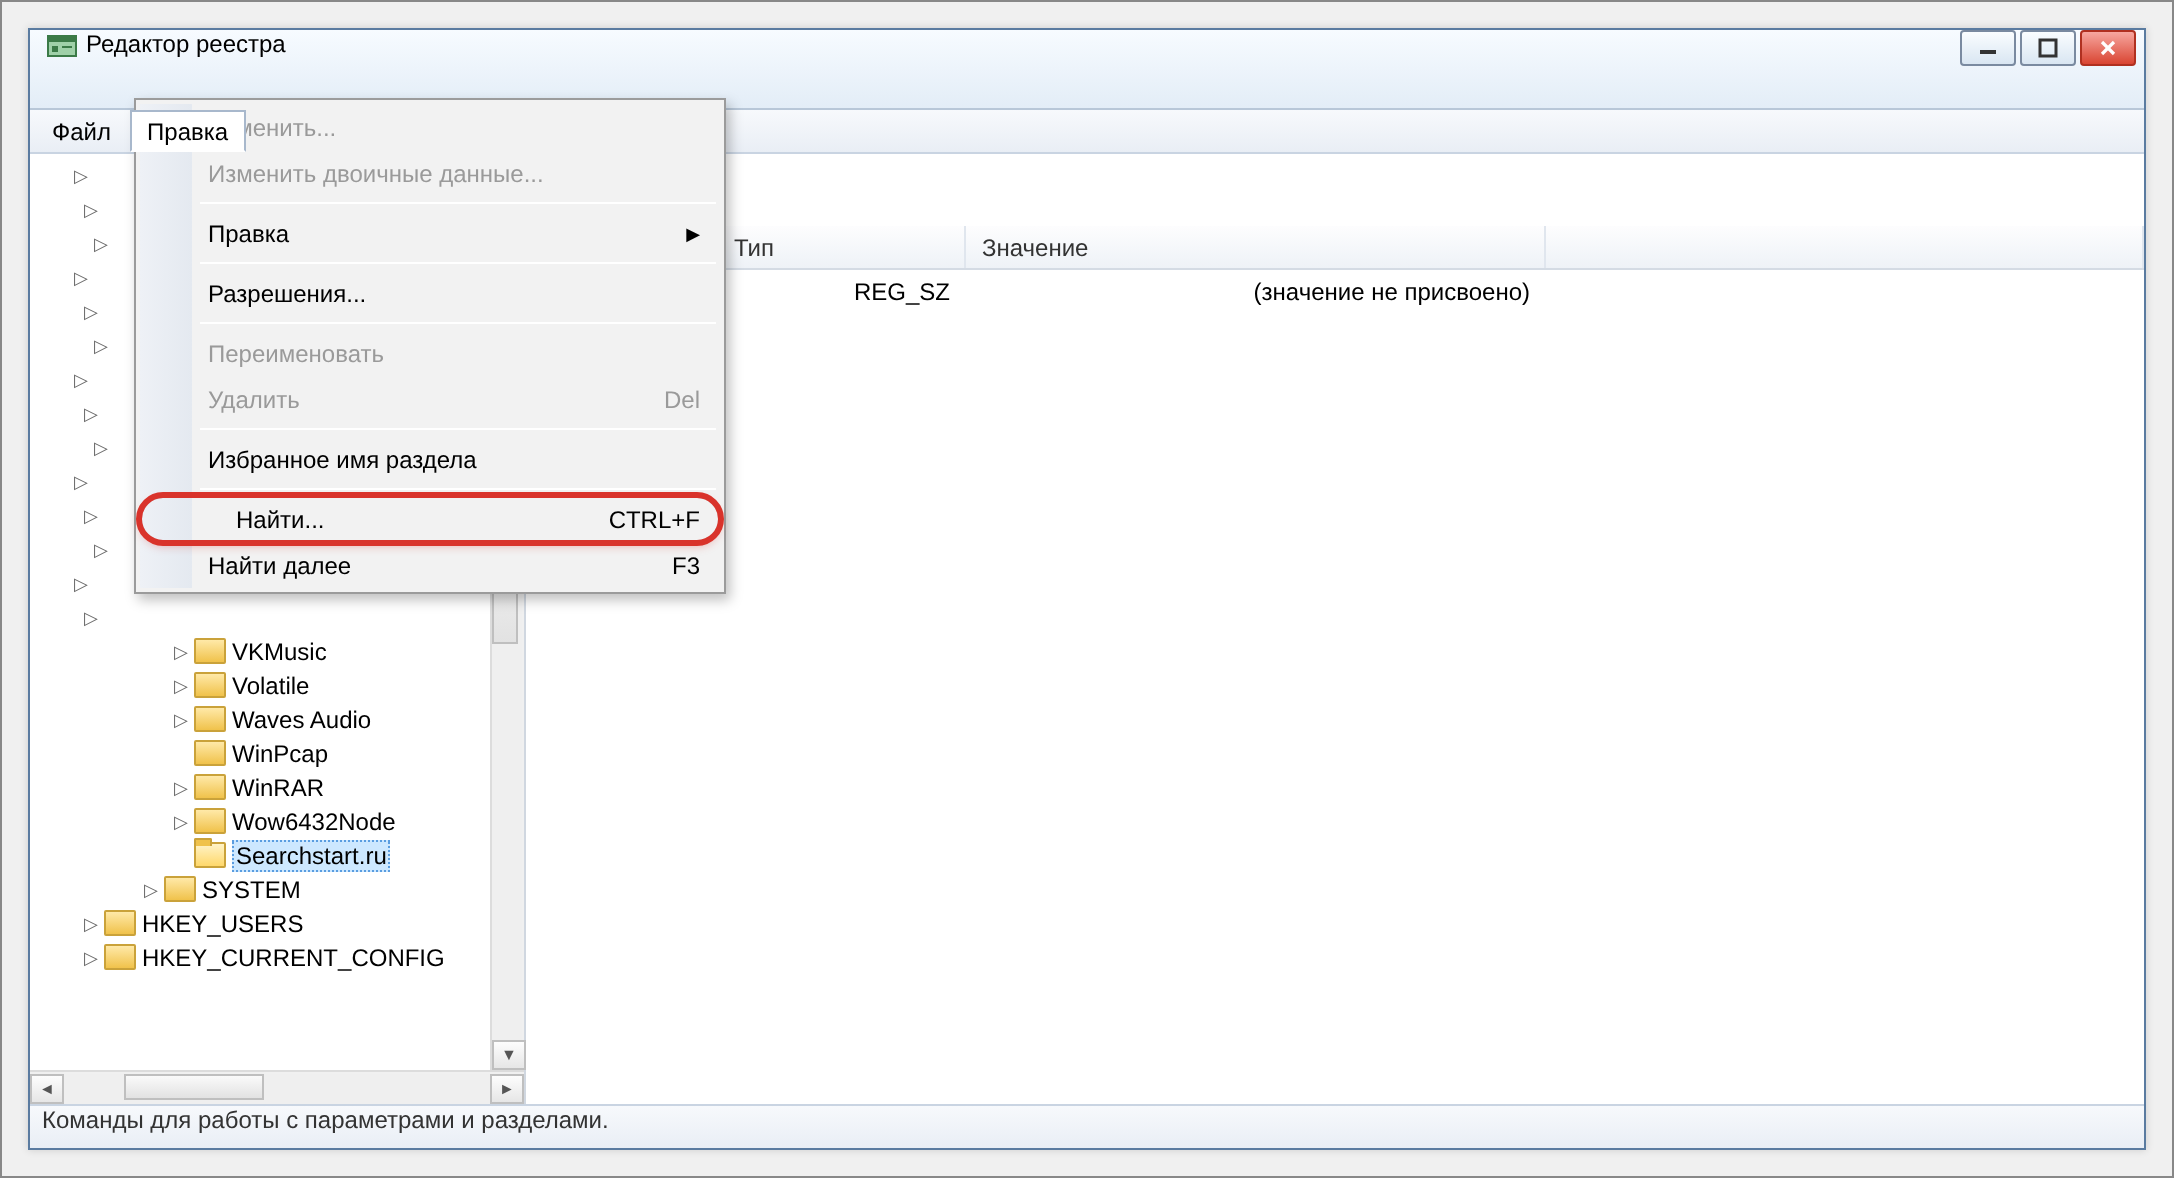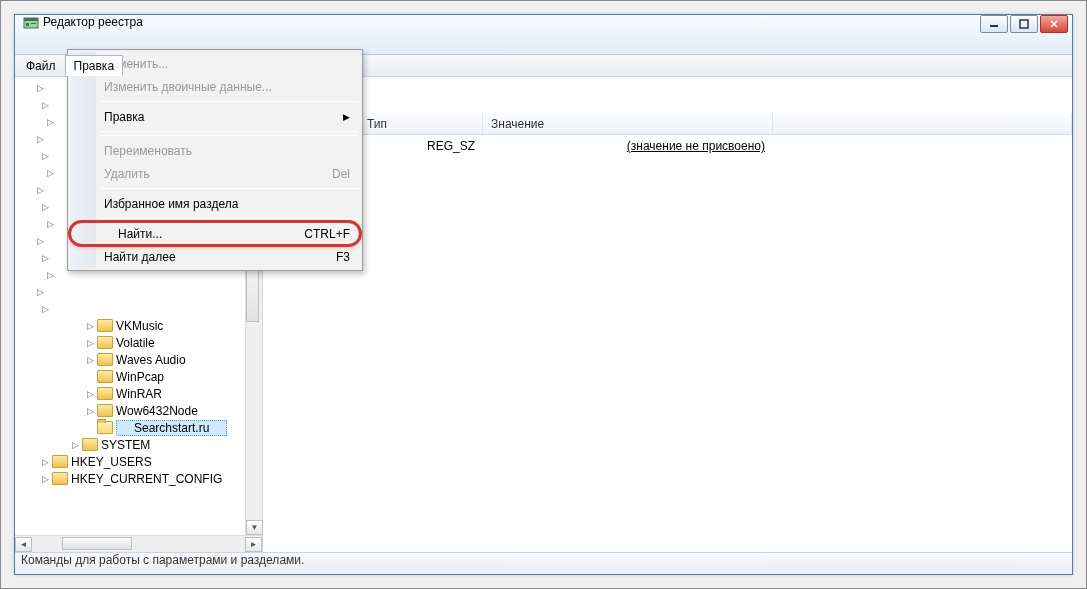--- a/index.html
+++ b/index.html
@@ -23,21 +23,21 @@
 .body-area { flex: 1; display: flex; min-height: 0; position: relative; }
 
 .tree-pane { width: 248px; border-right: 1px solid #d0d7e0; display: flex; flex-direction: column; position: relative; }
 .tree-scroll { flex: 1; overflow: hidden; position: relative; padding-top: 2px; }
 .tree-row { height: 17px; display: flex; align-items: center; white-space: nowrap; }
 .expander { width: 11px; height: 11px; display:inline-flex; align-items:center; justify-content:center; color:#6b6b6b; font-size:9px; margin-right:1px;}
 .folder { width: 16px; height: 13px; margin-right: 3px; display:inline-block; background: linear-gradient(#ffe9a8,#f0c24b); border:1px solid #caa23a; border-radius:1px; position:relative;}
 .folder.open::before{content:"";position:absolute;left:-1px;top:-3px;width:7px;height:3px;background:#f0c24b;border:1px solid #caa23a;border-bottom:none;border-radius:1px 1px 0 0;}
 .folder.sel{background:linear-gradient(#fff3c7,#ffd86b);}
 .tree-label { color:#000; }
-.tree-label.sel { background:#cde8ff; border:1px dotted #5a9de0; padding:0 17px;}
+.tree-label.sel { background:#cde8ff; border:1px dotted #5a9de0; padding:0 1px;}
 
 .hscroll { height: 17px; background: #f0f0f0; border-top:1px solid #dcdcdc; display:flex; align-items:center;}
 .sb-btn{width:17px;height:15px;border:1px solid #bfbfbf;background:linear-gradient(#fdfdfd,#e6e6e6);display:flex;align-items:center;justify-content:center;font-size:8px;color:#555;}
 .sb-track{flex:1;height:15px;background:#efefef;position:relative;}
 .sb-thumb{position:absolute;left:30px;top:0;width:70px;height:13px;border:1px solid #bfbfbf;background:linear-gradient(#fafafa,#e2e2e2);}
 
 .vscroll { position:absolute; right:0; top:0; bottom:17px; width:17px; background:#f0f0f0; border-left:1px solid #dcdcdc; display:flex; flex-direction:column;}
 .vscroll .sb-track{flex:1;width:15px;position:relative;}
 .vscroll .sb-thumb{left:0;top:160px;width:13px;height:70px;}
 
@@ -220,21 +220,21 @@
       <div class="list-header" id="list-header">
             <div class="col-h" style="width: 96px;">Имя</div>
             <div class="col-h" style="width: 124px;">Тип</div>
             <div class="col-h" style="width: 290px;">Значение</div>
             <div class="col-h" style="flex: 1 1 0%;"></div>
           </div>
       <div class="list-body" id="list-body">
             <div class="list-row">
               <div class="cell" style="width: 96px;"></div>
               <div class="cell" style="width: 124px;">REG_SZ</div>
-              <div class="cell" style="width: 290px; text-decoration: underline;">(значение не присвоено)</div>
+              <div class="cell" style="width: 290px;">(значение не присвоено)</div>
             </div>
           </div>
     </div>
   </div>
 
   <div class="statusbar">
     <span>Команды для работы с параметрами и разделами.</span>
   </div>
 
   <div class="dropdown" id="dropdown">
@@ -244,20 +244,23 @@
         </div>
         <div class="dd-item disabled">
           <span>Изменить двоичные данные...</span>
         </div>
         <div class="dd-sep"></div>
         <div class="dd-item">
           <span>Правка</span>
           <span class="sub-arrow">▶</span>
         </div>
         <div class="dd-sep"></div>
+        <div class="dd-item">
+          <span>Разрешения...</span>
+        </div>
         <div class="dd-sep"></div>
         <div class="dd-item disabled">
           <span>Переименовать</span>
         </div>
         <div class="dd-item disabled">
           <span>Удалить</span>
           <span class="shortcut">Del</span>
         </div>
         <div class="dd-sep"></div>
         <div class="dd-item">

